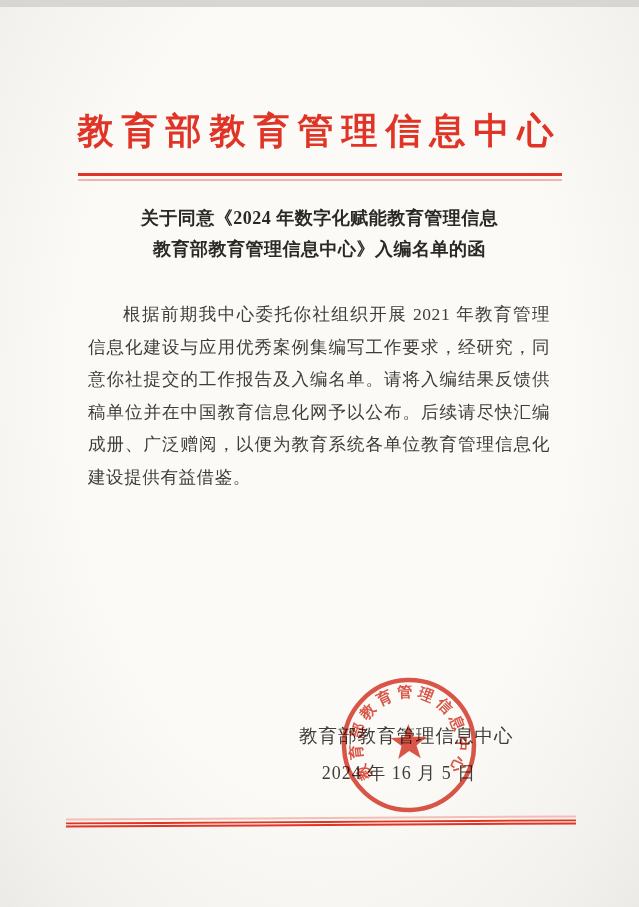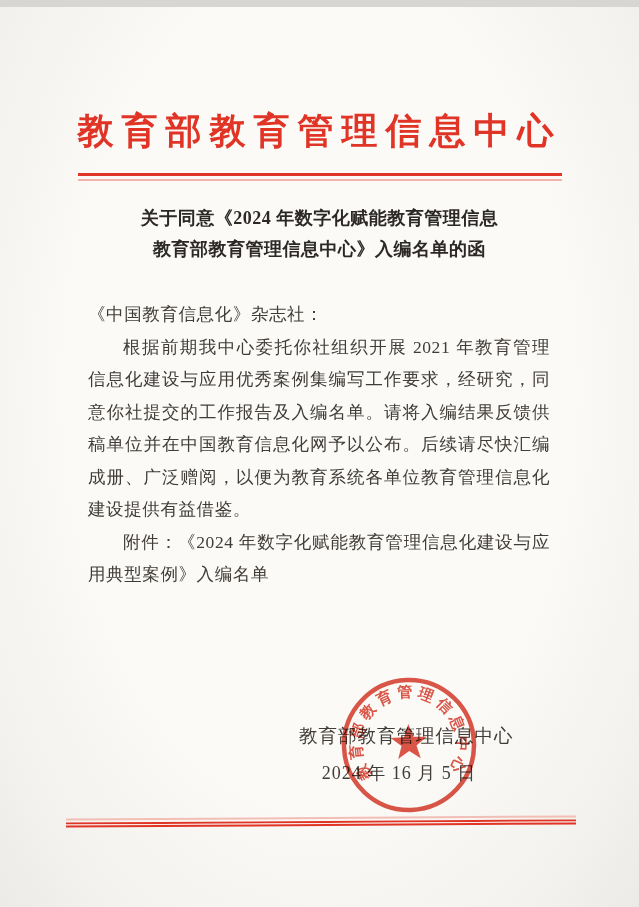--- a/index.html
+++ b/index.html
@@ -135,23 +135,21 @@
     <div class="thick"></div>
     <div class="thin"></div>
   </div>
 
   <div class="doc-title">
     <div>关于同意《2024 年数字化赋能教育管理信息</div>
     <div>教育部教育管理信息中心》入编名单的函</div>
   </div>
 
   <div class="body-block">
-    <p>《中国教育信息化》杂志社：</p>
     <p class="indent">根据前期我中心委托你社组织开展 2021 年教育管理信息化建设与应用优秀案例集编写工作要求，经研究，同意你社提交的工作报告及入编名单。请将入编结果反馈供稿单位并在中国教育信息化网予以公布。后续请尽快汇编成册、广泛赠阅，以便为教育系统各单位教育管理信息化建设提供有益借鉴。</p>
-    <p class="indent attachment">附件：《2024 年数字化赋能教育管理信息化建设与应用典型案例》入编名单</p>
   </div>
 
   <div class="sig-block">
     <div class="sig-org">教育部教育管理信息中心</div>
     <div class="sig-date">2024 年 16 月 5 日</div>
   </div>
 
   <svg class="seal" viewBox="0 0 146 146">
     <circle cx="73" cy="73" r="65" fill="none" stroke="#d84030" stroke-width="4.5"></circle>
     <polygon fill="#d84030" points="73,52 77.7,65 91.1,65.4 80.5,73.7 84.3,86.7 73,79 61.7,86.7 65.5,73.7 54.9,65.4 68.3,65"></polygon>

